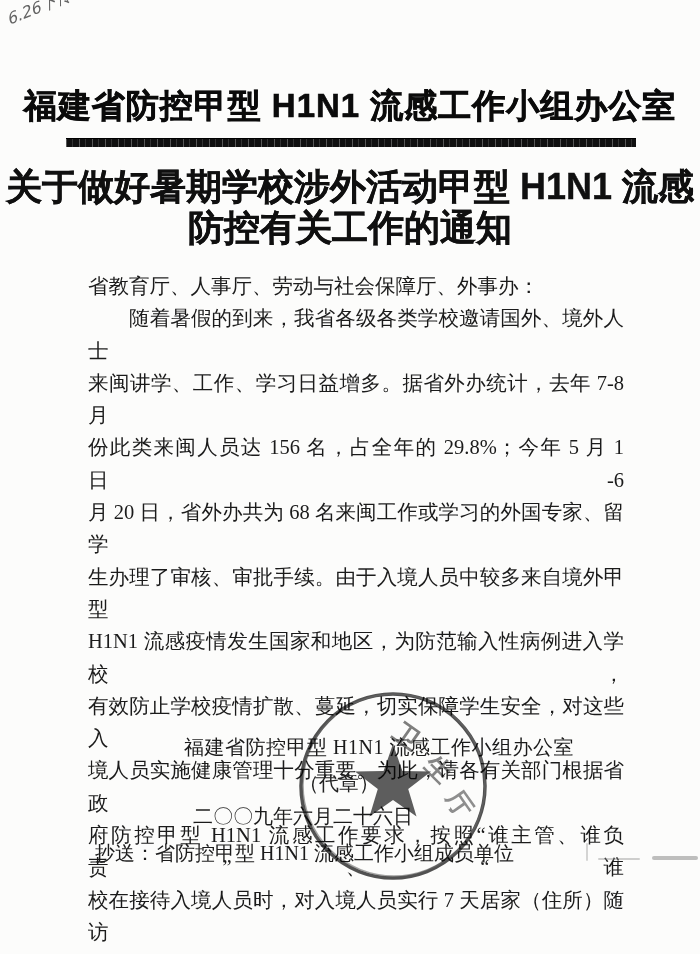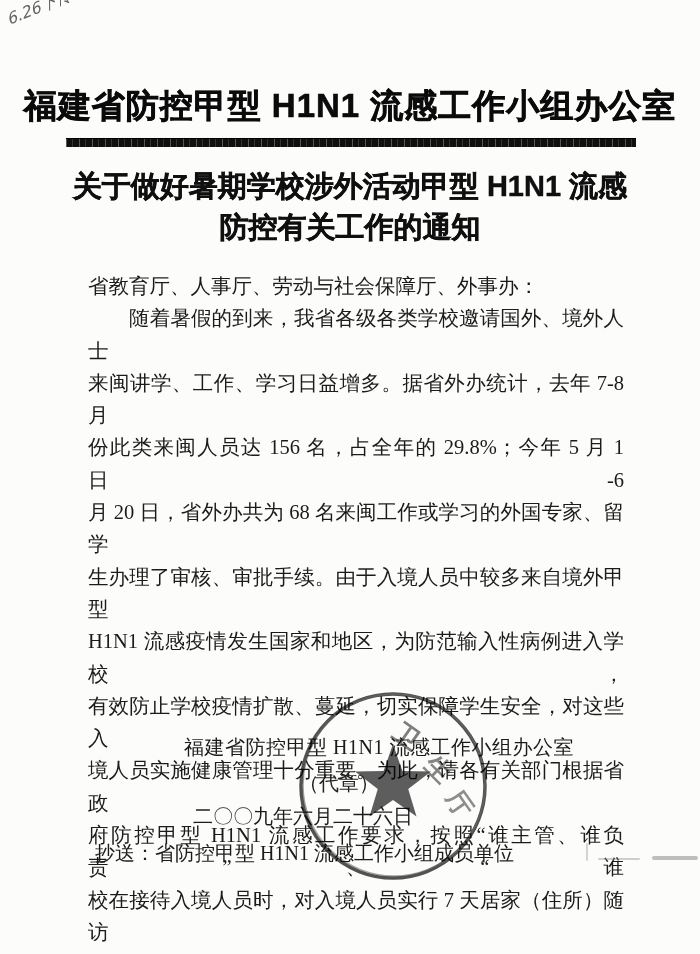--- a/index.html
+++ b/index.html
@@ -37,21 +37,21 @@
     background-image:repeating-linear-gradient(90deg,
       rgba(255,255,255,.30) 0 1px, transparent 1px 6px,
       rgba(255,255,255,.15) 6px 7px, transparent 7px 13px);
     border-top:1px solid #000;
   }
   .doc-title{
     position:absolute;left:0;top:166px;width:700px;
     text-align:center;
     font-family:"Liberation Sans","DejaVu Sans",sans-serif;
     font-weight:700;
-    font-size:29px;line-height:41px;
+    font-size:36px;line-height:41px;
     color:#101010;
     -webkit-text-stroke:.4px #101010;
   }
   .body-block{
     position:absolute;left:88px;top:270px;width:536px;
     font-size:20.5px;line-height:32.3px;
     color:#1b1b1b;
   }
   .line-just{text-align:justify;text-align-last:justify;}
   .line-indent{text-indent:2em;}

